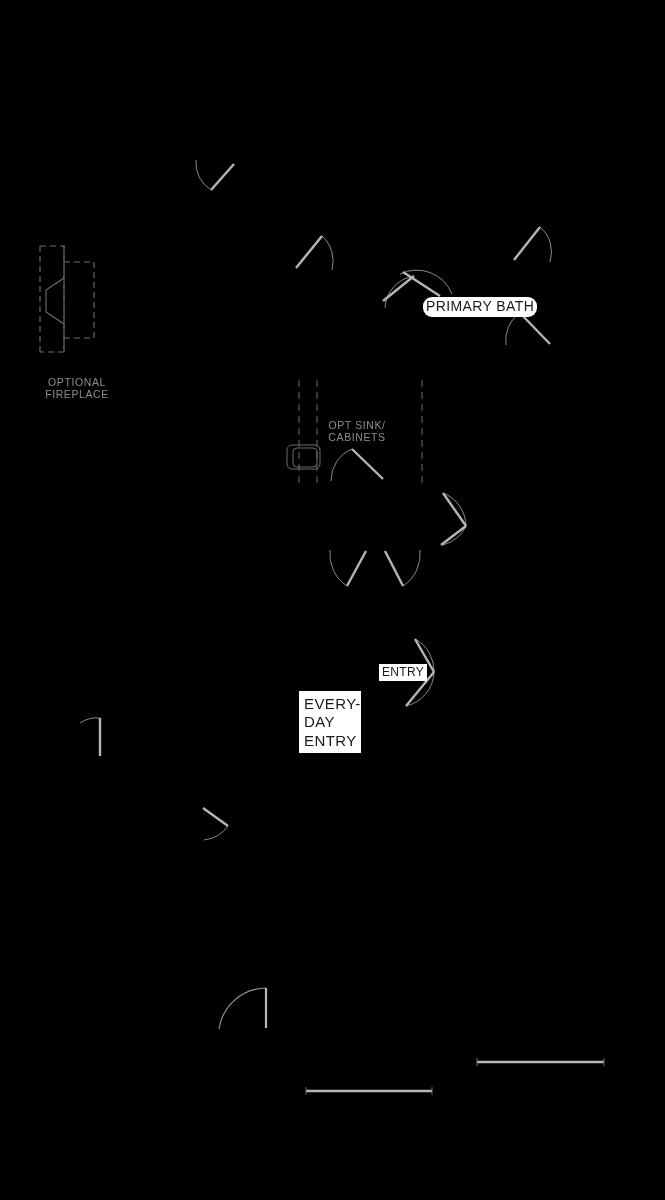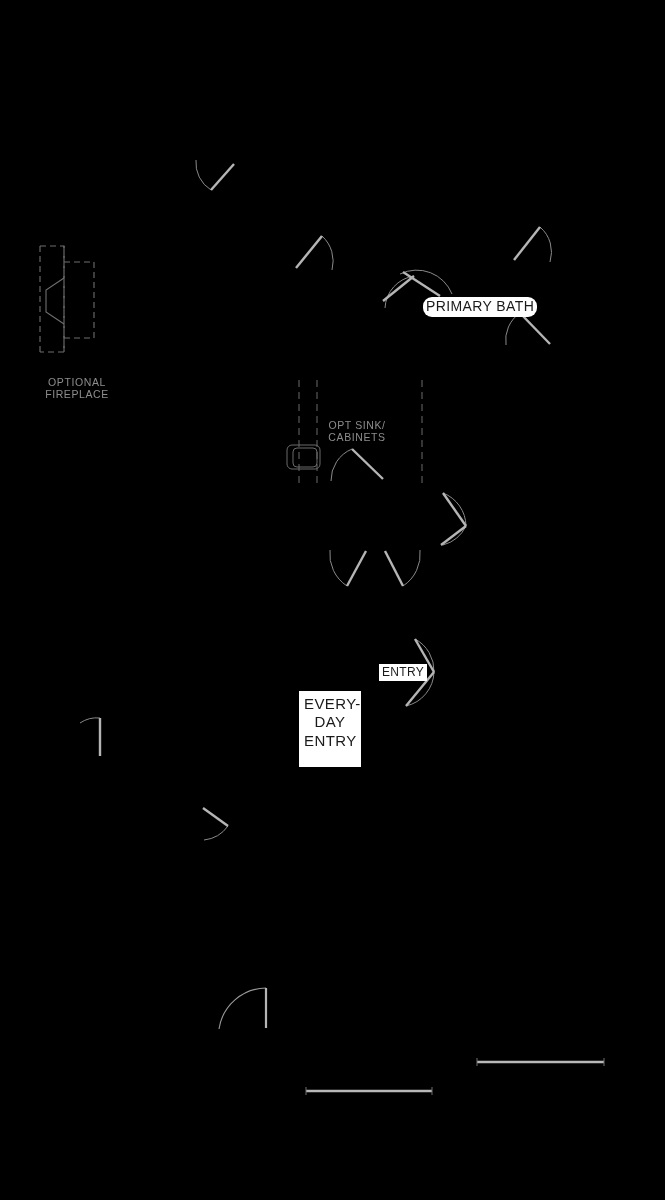--- a/index.html
+++ b/index.html
@@ -45,24 +45,24 @@
     font-size: 14px;
     letter-spacing: 0.4px;
     padding: 1px 3px 2px 3px;
     font-weight: 400;
   }
   .label-room.small {
     font-size: 12px;
     letter-spacing: 0.3px;
   }
   .label-room.multiline {
-    text-align: center;
+    text-align: left;
     font-size: 15px;
     line-height: 1.22;
-    padding: 4px 5px 17px 5px;
+    padding: 4px 5px 3px 5px;
   }
 </style>
 </head>
 <body>
 
 <div id="plan-root">
 
   <svg id="plan-svg" viewBox="0 0 665 1200" xmlns="http://www.w3.org/2000/svg">
 
     <g stroke="#6f6f6f" stroke-width="1.1" fill="none" stroke-dasharray="6 4">

